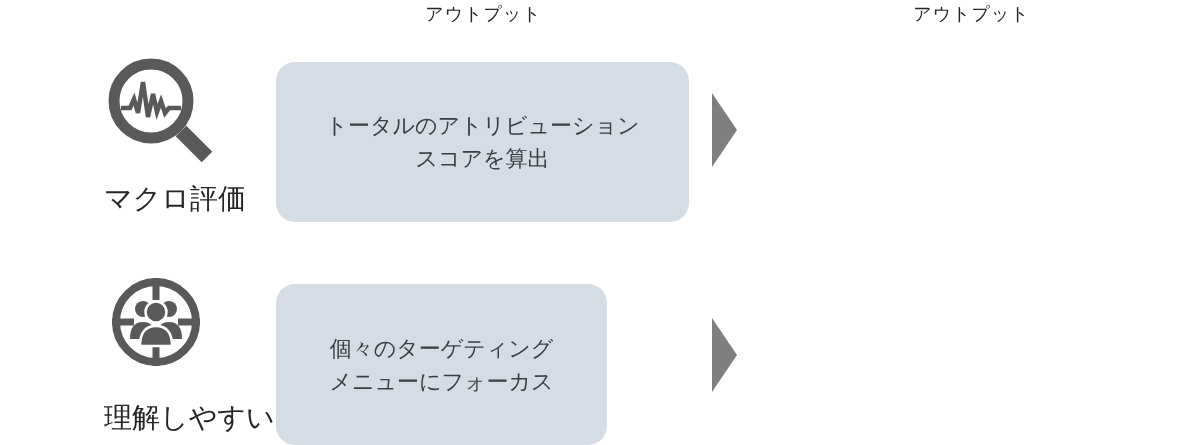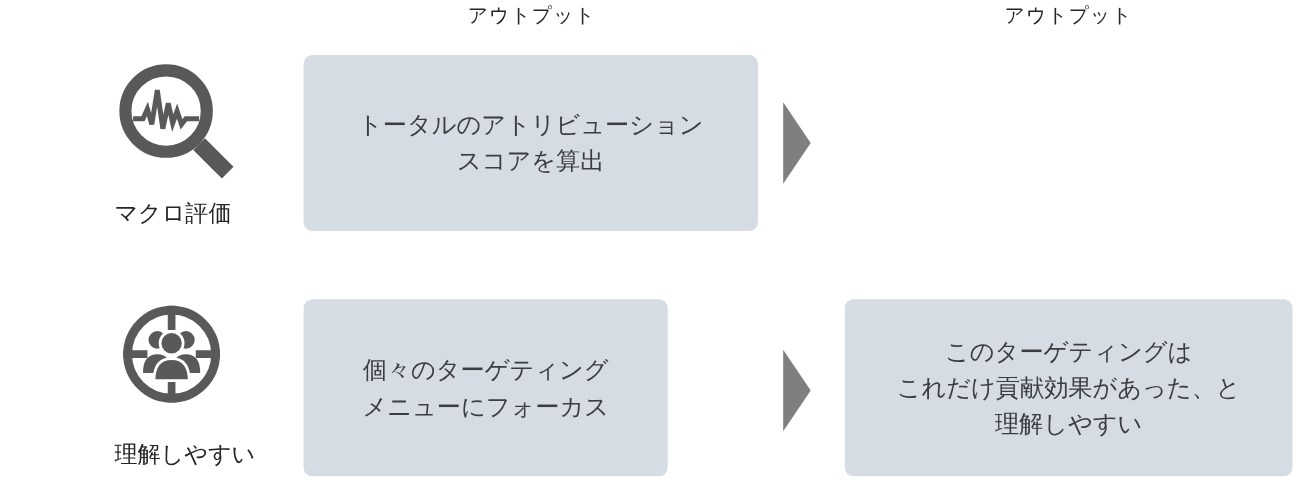--- a/index.html
+++ b/index.html
@@ -21,40 +21,41 @@
     font-size: 18px;
     color: var(--heading-text, #262626);
     letter-spacing: 1px;
   }
   .col-header.output { left: 276px; width: 415px; }
   .col-header.interpretation { left: 768px; width: 407px; }
 
   .icon-block { position: absolute; }
   .icon-label {
     position: absolute;
-    text-align: left;
-    font-size: 21px;
+    text-align: right;
+    font-size: 28px;
     color: var(--heading-text, #262626);
     white-space: nowrap;
   }
   .label-macro { left: 104px; top: 180px; width: 132px; }
   .label-micro { left: 104px; top: 399px; width: 132px; }
 
   .box {
     position: absolute;
     background: var(--box-fill, #d6dce4);
-    border-radius: 8px;
+    border-radius: 19px;
     display: flex;
     align-items: center;
     justify-content: center;
     text-align: center;
     font-size: 22px;
     line-height: 1.5;
     color: var(--box-text, #3a3d42);
     white-space: pre-line;
+    margin-top: 12px;
   }
   .box.r1-left  { left: 276px; top: 50px;  width: 413px; height: 160px; }
   .box.r1-right { left: 768px; top: 53px;  width: 407px; height: 155px; }
   .box.r2-left  { left: 276px; top: 272px; width: 331px; height: 161px; }
   .box.r2-right { left: 768px; top: 272px; width: 407px; height: 161px; }
 
   .arrow {
     position: absolute;
     width: 0; height: 0;
     border-top: 37px solid transparent;
@@ -105,17 +106,14 @@
       <path class="icon-fill" d="M30,70 Q30,50 46,50 Q62,50 62,70 Z" stroke="#ffffff" stroke-width="2.5"></path>
     </svg>
   </div>
   <div class="icon-label label-micro">理解しやすい</div>
 
   <div class="box r2-left">個々のターゲティング
 メニューにフォーカス</div>
 
   <div class="arrow r2"></div>
 
-  <div class="box r2-right">このターゲティングは
-これだけ貢献効果があった、と
-理解しやすい</div>
 
 </div>
 
 </body></html>

